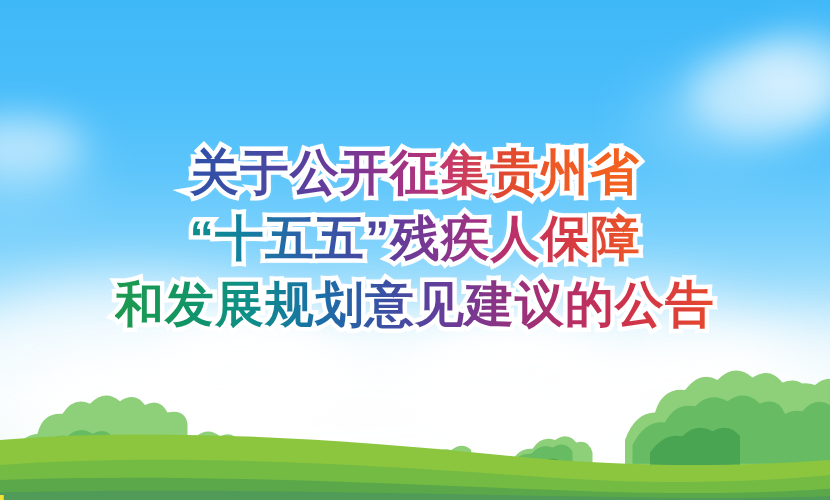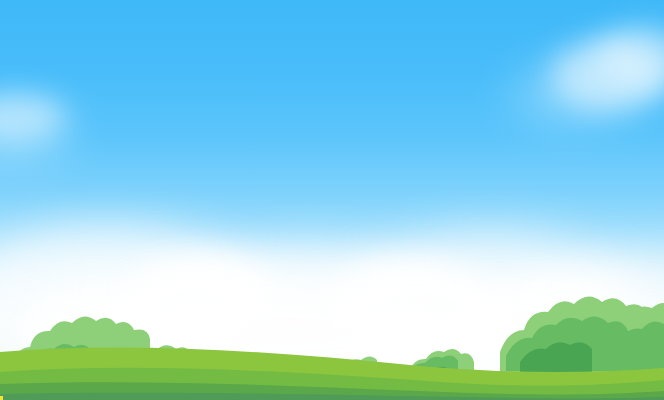--- a/index.html
+++ b/index.html
@@ -211,14 +211,28 @@
 
     <path fill="#74bb44" d="M0,372 C140,362 300,372 440,382 C530,388 600,386 664,380 L664,400 L0,400 Z"></path>
 
     <path fill="#5aa84a" d="M0,384 C160,378 330,388 470,393 C560,396 620,394 664,391 L664,400 L0,400 Z"></path>
 
     <path fill="#4f9b57" d="M0,394 C180,390 360,396 520,398 C590,399 630,398 664,397 L664,400 L0,400 Z"></path>
 
     <rect x="0" y="396" width="3" height="4" fill="#f2e335"></rect>
   </svg>
 
+  <div class="title-block">
+    <span class="tline">
+      <span class="outline">关于公开征集贵州省</span>
+      <span class="fill grad1">关于公开征集贵州省</span>
+    </span>
+    <span class="tline">
+      <span class="outline">“十五五”残疾人保障</span>
+      <span class="fill grad2">“十五五”残疾人保障</span>
+    </span>
+    <span class="tline">
+      <span class="outline">和发展规划意见建议的公告</span>
+      <span class="fill grad3">和发展规划意见建议的公告</span>
+    </span>
+  </div>
 
 </div>
 
 </body></html>

